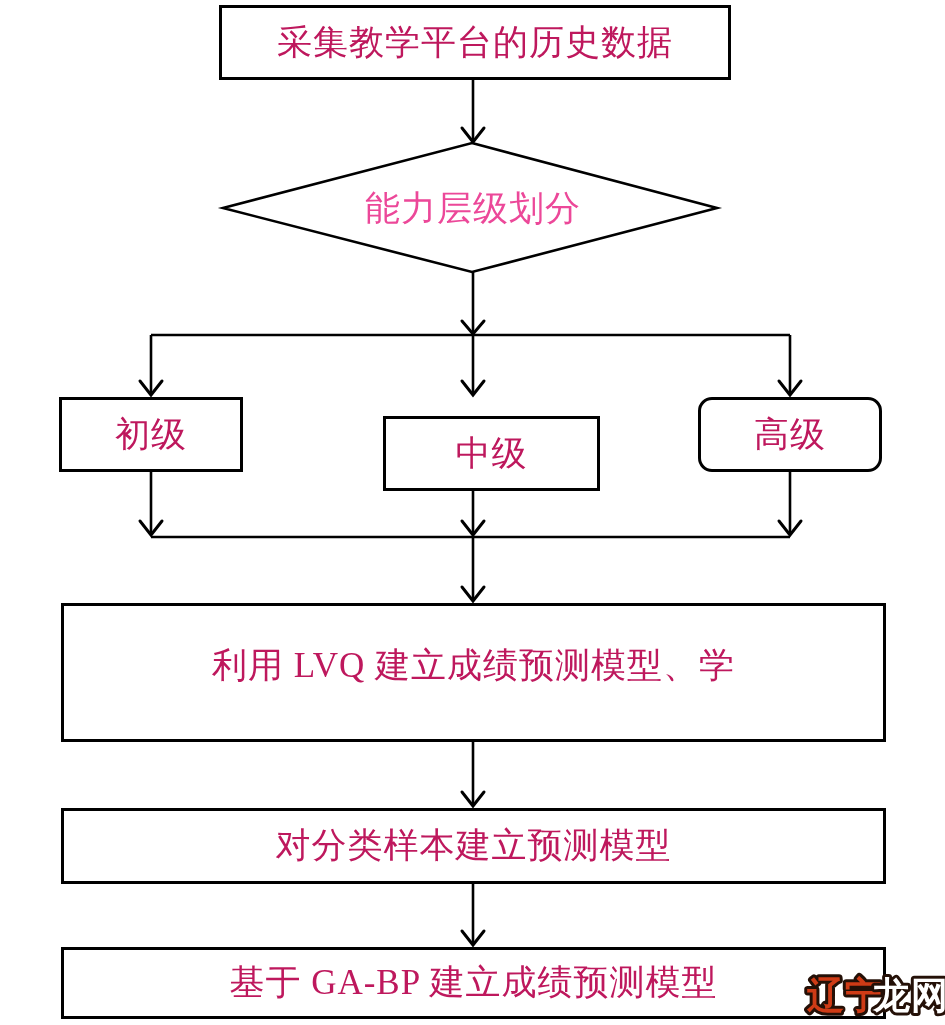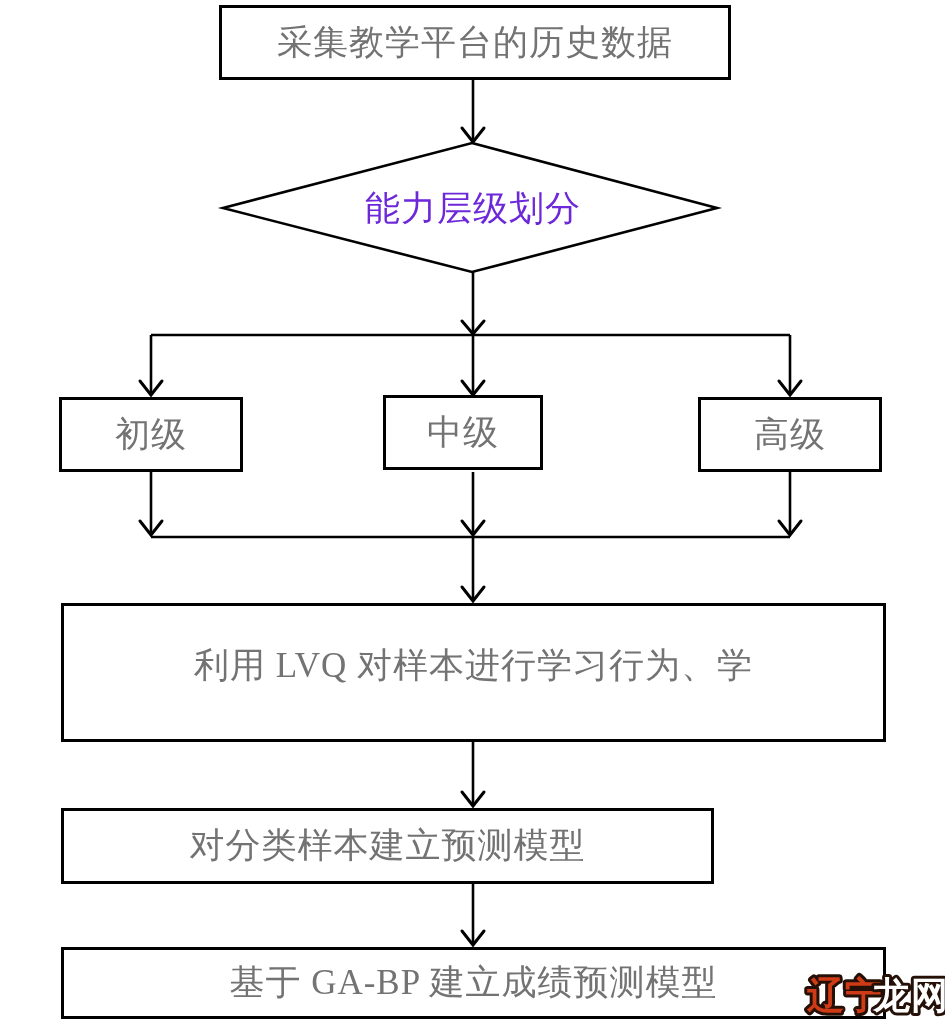--- a/index.html
+++ b/index.html
@@ -24,32 +24,32 @@
   .node {
     position: absolute;
     box-sizing: border-box;
     border: 3px solid #000000;
     background: #ffffff;
     display: flex;
     align-items: center;
     justify-content: center;
     flex-direction: column;
     font-size: 35px;
-    color: #737373;
+    color: #be185d;
     letter-spacing: 1px;
     line-height: 44px;
     text-align: center;
   }
   .plain-label {
     position: absolute;
     display: flex;
     align-items: center;
     justify-content: center;
     font-size: 35px;
-    color: #6d28d9;
+    color: #ec4899;
     letter-spacing: 1px;
     text-align: center;
   }
   .connector {
     stroke: #000000;
     stroke-width: 2.6;
     fill: none;
   }
   .arrowhead {
     stroke: #000000;
@@ -142,33 +142,33 @@
   </div>
 
   <div class="plain-label" style="left:323px; top:186px; width:300px; height:44px;">
     <span>能力层级划分</span>
   </div>
 
   <div class="node" style="left:59px; top:397px; width:184px; height:75px;text-align:center;">
     <span>初级</span>
   </div>
 
-  <div class="node" style="left:383px; top:395px; width:160px; height:75px;">
+  <div class="node" style="left:383px; top:416px; width:217px; height:75px;">
     <span>中级</span>
   </div>
 
-  <div class="node" style="left:698px; top:397px; width:184px; height:75px;">
+  <div class="node" style="left:698px; top:397px; width:184px; height:75px;border-radius:14px;">
     <span>高级</span>
   </div>
 
   <div class="node" style="left:61px; top:603px; width:825px; height:139px; justify-content:center; padding-bottom:14px;">
-    <div>利用 LVQ 对样本进行学习行为、学</div>
+    <div>利用 LVQ 建立成绩预测模型、学</div>
   </div>
 
-  <div class="node" style="left:61px; top:808px; width:653px; height:76px;">
+  <div class="node" style="left:61px; top:808px; width:825px; height:76px;">
     <span>对分类样本建立预测模型</span>
   </div>
 
   <div class="node" style="left:61px; top:947px; width:825px; height:72px;">
     <span>基于 GA-BP 建立成绩预测模型</span>
   </div>
 
   <svg class="layer" width="945" height="1025">
     <g>
       <text class="wm-text" x="807" y="1008" stroke="#241007" fill="#cf3b16">辽宁</text>

